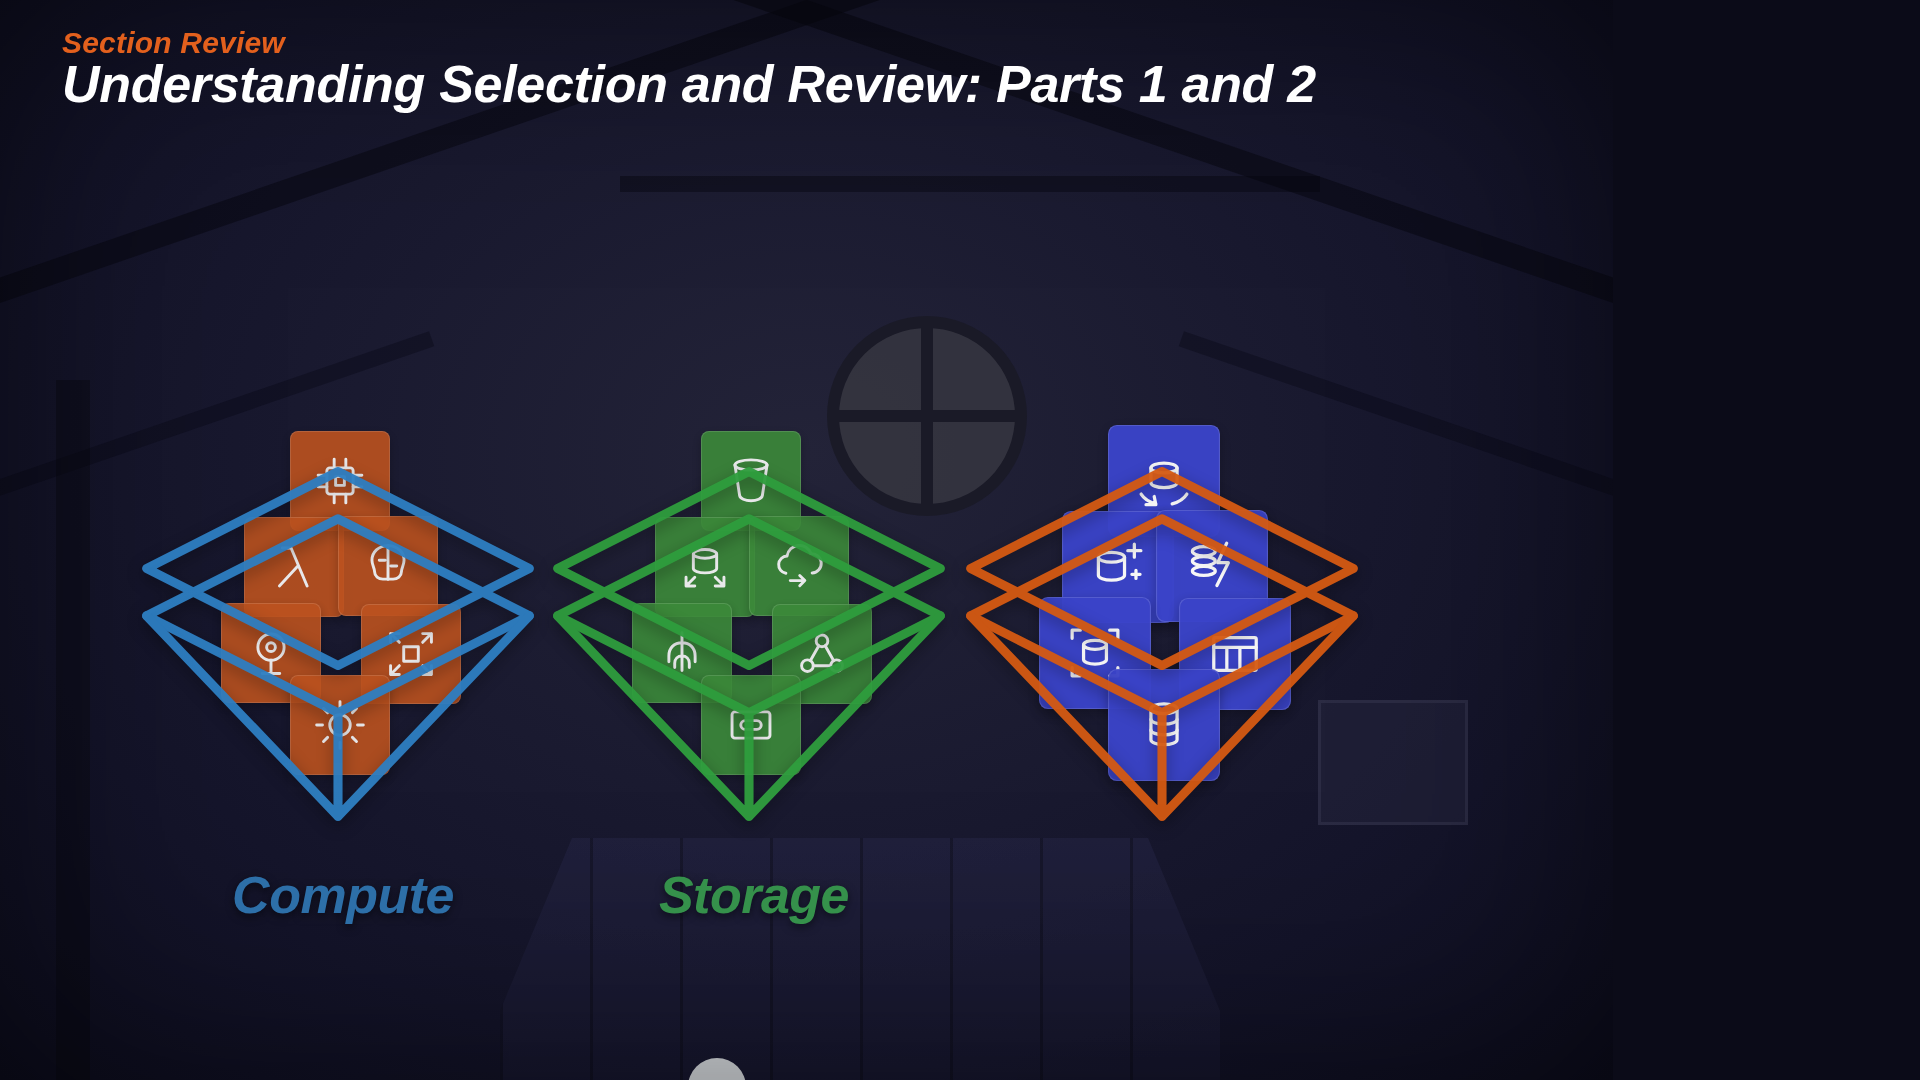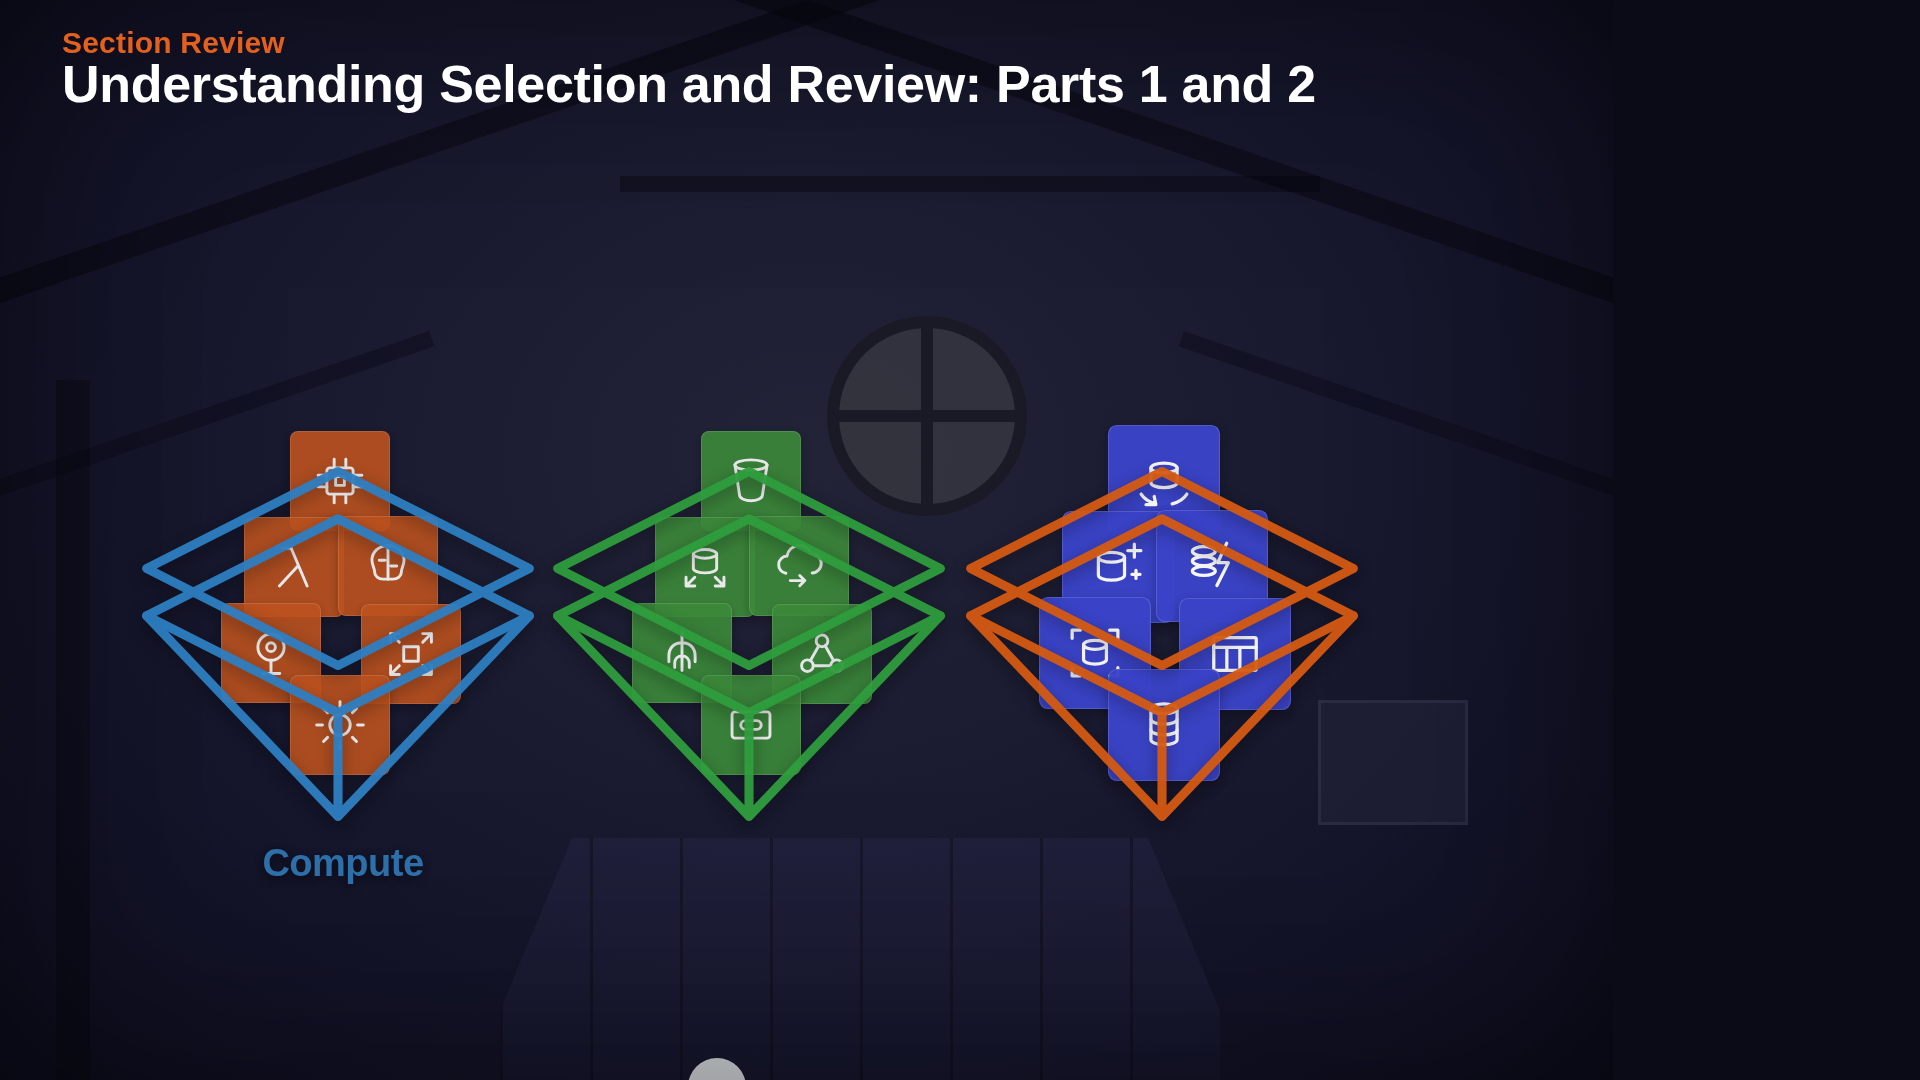--- a/index.html
+++ b/index.html
@@ -1,20 +1,21 @@
 <!DOCTYPE html>
 <html><head>
 <meta charset="utf-8">
 <style>
   * { margin:0; padding:0; box-sizing:border-box; }
   html,body { background:#0b0b18; }
   .stage {
     position:relative; width:1613px; height:1080px; overflow:hidden;
     background: radial-gradient(ellipse at 50% 42%, #232338 0%, #1a1a30 40%, #14142a 70%, #0e0e20 100%);
     font-family:"Liberation Sans", sans-serif;
+    font-style:italic;
   }
   .stage::after { content:""; position:absolute; inset:0; box-shadow: inset 0 0 240px rgba(0,0,0,.55); pointer-events:none; z-index:1; }
 
   
   .decor { position:absolute; pointer-events:none; z-index:0; }
   .roof-beam { height:24px; width:980px; background:rgba(7,7,16,.55); border-radius:4px; }
   .beam-l { left:-40px; top:292px; transform:rotate(-19deg); transform-origin:left center; }
   .beam-r { right:-40px; top:292px; transform:rotate(19deg); transform-origin:right center; }
   .beam-l2 { left:-60px; top:500px; width:520px; height:16px; background:rgba(7,7,16,.35); transform:rotate(-19deg); transform-origin:left center; }
   .beam-r2 { right:-60px; top:500px; width:520px; height:16px; background:rgba(7,7,16,.35); transform:rotate(19deg); transform-origin:right center; }
@@ -50,22 +51,22 @@
            box-shadow: inset 0 0 0 1px rgba(255,255,255,.14), 0 4px 10px rgba(0,0,0,.25); }
   .tile svg { width:70px; height:70px; }
   .cat-2 .tile { transform:scale(1.12); opacity:.96; }
   .t0 { left:167px; top:21px; }  .t1 { left:121px; top:107px; } .t2 { left:215px; top:106px; }
   .t3 { left:98px;  top:193px; } .t4 { left:238px; top:194px; } .t5 { left:167px; top:265px; }
 
   .box-svg { position:absolute; left:10px; top:48px; width:410px; height:372px; z-index:2;
              filter:drop-shadow(0 5px 8px rgba(0,0,0,.35)); }
   .box-lines { opacity:.95; }
 
-  .cat-label { position:absolute; left:0; width:100%; top:432px; text-align:center;
-               font-size:38px; font-weight:bold; z-index:3; letter-spacing:-.5px;
+  .cat-label { position:absolute; left:0; width:100%; top:455px; text-align:center;
+               font-size:52px; font-weight:bold; z-index:3; letter-spacing:-.5px;
                text-shadow:0 3px 8px rgba(0,0,0,.55); }
 
   
   .brand { position:absolute; left:1809px; top:963px; width:80px; height:80px; border-radius:50%;
            background:#d9d9de; display:flex; align-items:center; justify-content:center; z-index:6;
            box-shadow:0 3px 10px rgba(0,0,0,.45); }
   .brand svg { width:46px; height:46px; }
   .rec-dot { position:absolute; left:1906px; top:5px; width:8px; height:8px; border-radius:50%; z-index:6; }
 </style>
 </head>
@@ -208,20 +209,21 @@
           </svg>
         </div>
       </div>
     <svg class="box-svg" viewBox="0 0 360 330" preserveAspectRatio="none">
       <g class="box-lines" fill="none" stroke="#2f9e3e" stroke-width="8" stroke-linejoin="round" stroke-linecap="round">
         <polygon points="180,12 348,98 180,184 12,98"></polygon>
         <polygon points="180,54 348,140 180,226 12,140"></polygon>
         <path d="M12 140 180 318 M348 140 180 318 M180 226v92"></path>
       </g>
     </svg>
+    <div class="cat-label" style="color: rgb(53, 145, 75);">Storage</div>
   </section>
 
   <section class="category cat-2">
     <div class="tiles">
         <div class="tile t0" style="background: rgb(59, 68, 201);">
           <svg viewBox="0 0 48 48">
             <g fill="none" stroke="#ffffff" stroke-width="2" stroke-linecap="round" stroke-linejoin="round">
               <ellipse cx="24" cy="16" rx="8" ry="3"></ellipse>
               <path d="M16 16v9c0 1.7 3.6 3 8 3s8-1.3 8-3v-9"></path>
               <path d="M10 32a17 11 0 0 0 9 6M13 38.5l6 0-1-5M38 32a17 11 0 0 1-9 6"></path>

